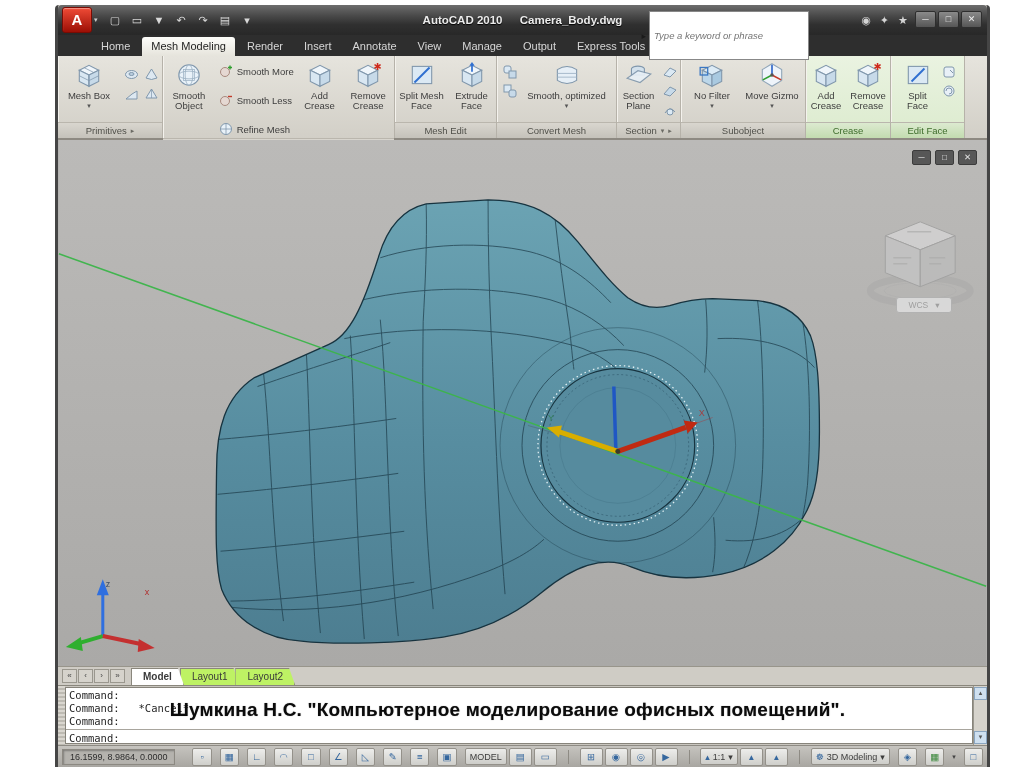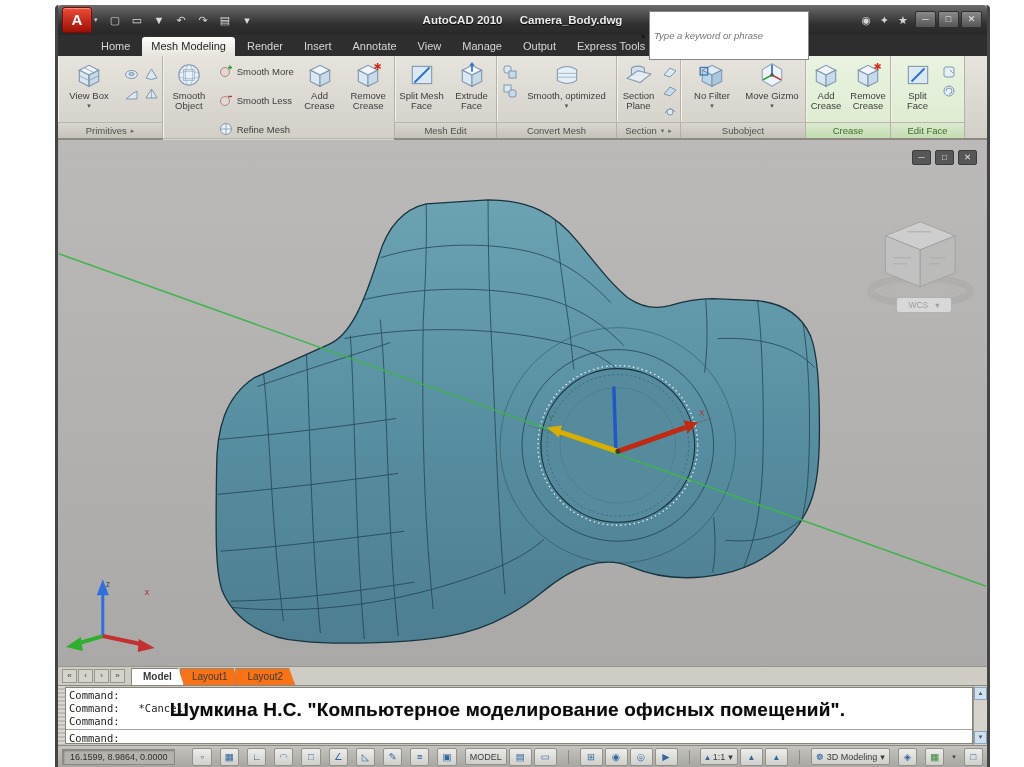--- a/index.html
+++ b/index.html
@@ -61,21 +61,21 @@
        text-align:center;border-radius:2px;border:1px solid #3c3c3c}
   .wcs{position:absolute;left:838px;top:157px;width:54px;height:14px;background:#dcdcdc;border:1px solid #b2b2b2;
        border-radius:3px;color:#9e9e9e;font-size:8.5px;display:flex;align-items:center;justify-content:center;
        gap:7px;opacity:.92;z-index:4}
   
   .doctabs{height:18px;background:#cfccc5;display:flex;align-items:flex-end;padding-left:4px;font-size:10px;
        color:#3a3a3a;border-top:1px solid #98958b}
   .dnav{display:flex;gap:1px;margin:0 6px 2px 0}
   .dnavb{width:13px;height:12px;background:#d6d3cc;border:1px solid #9a978e;font-size:8px;line-height:11px;
        text-align:center;color:#444}
-  .dtab{padding:2px 11px 3px;border:1px solid #8a877d;border-bottom:none;background:#f97316;
+  .dtab{padding:2px 11px 3px;border:1px solid #8a877d;border-bottom:none;background:#bef264;
        clip-path:polygon(0 0,calc(100% - 6px) 0,100% 100%,0 100%);margin-right:-4px}
   .dtab.active{background:#fff;font-weight:bold;position:relative;z-index:2}
   
   .cmd{height:60px;background:#c9c6bf;position:relative;display:flex;border-top:1px solid #8a877d;box-sizing:border-box}
   .cmd-grip{width:7px;background:repeating-linear-gradient(#d9d6cf 0 2px,#bdbab2 2px 4px)}
   .cmd-main{flex:1;display:flex;flex-direction:column;border:1px solid #87847b;background:#fff;margin:1px 0;
        font-family:"DejaVu Sans Mono","Liberation Mono",monospace;font-size:10.5px;color:#1f1f1f;overflow:hidden}
   .cmd-hist{flex:1;padding:1px 3px;border-bottom:1px solid #a8a59d}
   .cmd-line{height:13px;line-height:13px;white-space:pre}
   .cmd-cur{height:16px;line-height:16px;padding:0 3px;white-space:pre}
@@ -154,21 +154,21 @@
       <div class="pbody">
         <div class="btn-big" style="width:56px">
           <span class="ci">
               <svg width="28" height="28" viewBox="0 0 26 26">
                 <polygon points="4,8.5 13,4 22,8.5 13,13" fill="#f0f6fb" stroke="#8097ac"></polygon>
                 <polygon points="4,8.5 13,13 13,23.5 4,19" fill="#d9e7f2" stroke="#8097ac"></polygon>
                 <polygon points="22,8.5 13,13 13,23.5 22,19" fill="#c7dae9" stroke="#8097ac"></polygon>
                 <path d="M8.5,6.2 17.5,10.7 M4,13.7 13,18.2 M13,13 13,23.5 M22,13.7 13,18.2" stroke="#8097ac" stroke-width=".7" fill="none"></path>
               </svg>
             </span>
-          <span class="blabel">View Box</span>
+          <span class="blabel">Mesh Box</span>
           <span class="bcaret">▾</span>
         </div>
         <div class="igrid">
           <span class="imini">
               <svg width="15" height="13" viewBox="0 0 15 13">
                 <ellipse cx="7.5" cy="6.5" rx="6" ry="4" fill="#dde8f1" stroke="#8097ac"></ellipse>
                 <ellipse cx="7.5" cy="6" rx="2.5" ry="1.5" fill="#b9cddf" stroke="#8097ac"></ellipse>
               </svg>
             </span>
           <span class="imini">

